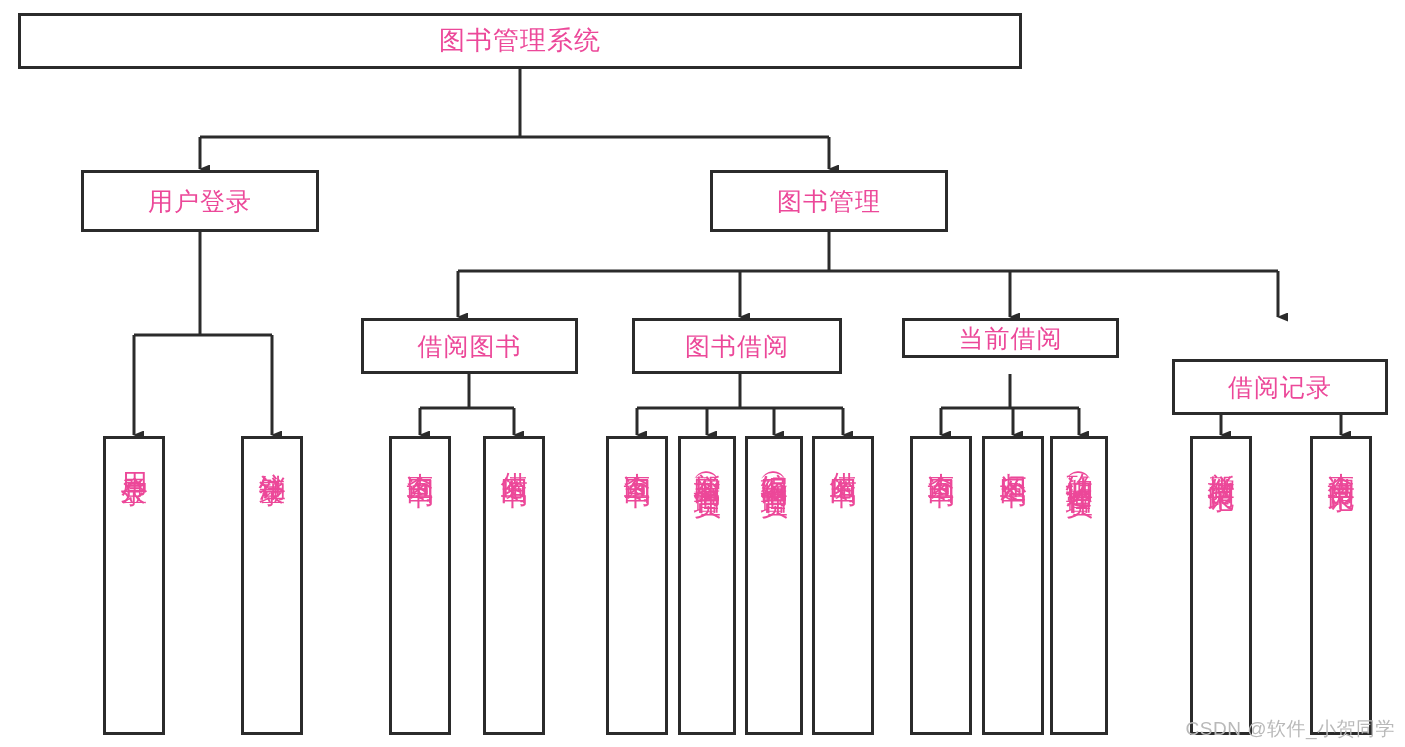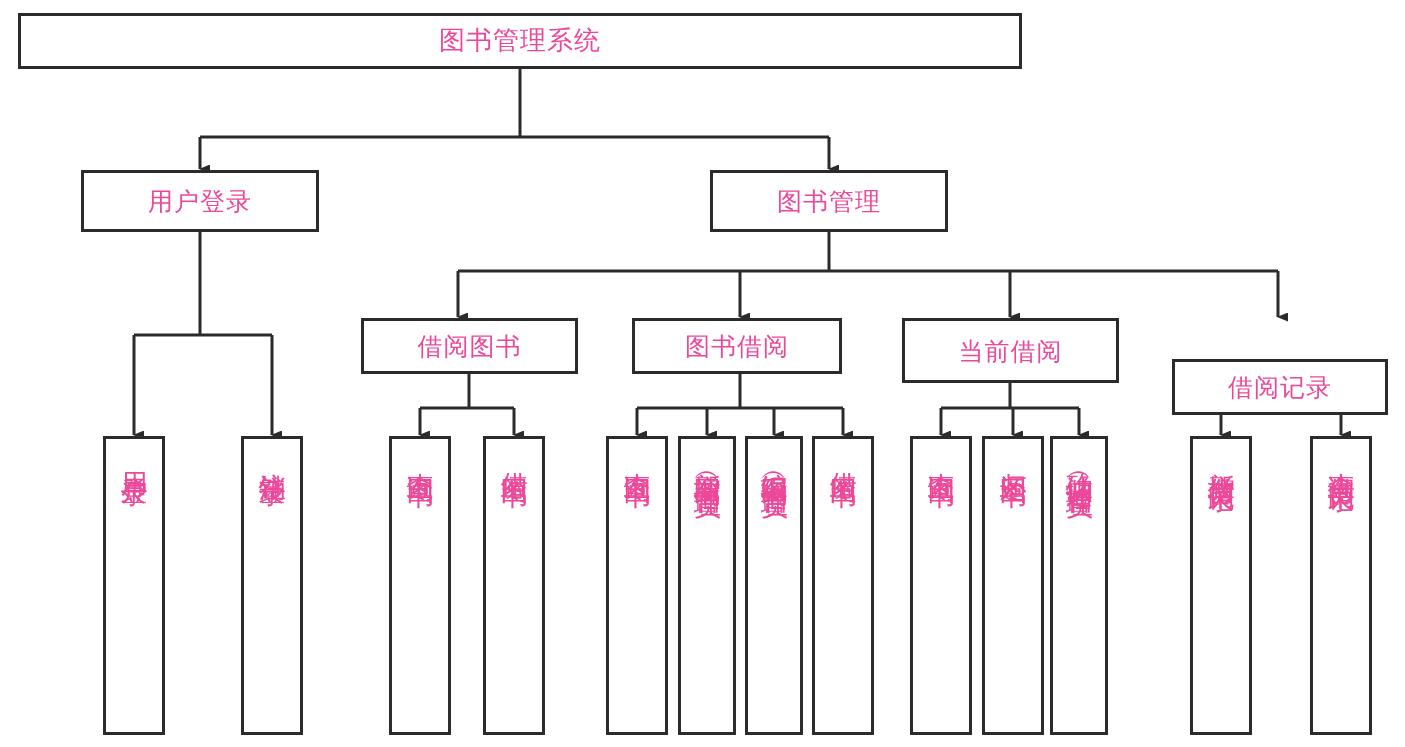--- a/index.html
+++ b/index.html
@@ -134,21 +134,21 @@
       </div>
       <div class="node horizontal" style="left: 710px; top: 170px; width: 238px; height: 62px;">
         <span class="node-label">图书管理</span>
       </div>
       <div class="node horizontal" style="left: 361px; top: 318px; width: 217px; height: 56px;">
         <span class="node-label">借阅图书</span>
       </div>
       <div class="node horizontal" style="left: 632px; top: 318px; width: 210px; height: 56px;">
         <span class="node-label">图书借阅</span>
       </div>
-      <div class="node horizontal" style="left: 902px; top: 318px; width: 217px; height: 65px;">
+      <div class="node horizontal" style="left: 902px; top: 318px; width: 217px; height: 40px;">
         <span class="node-label">当前借阅</span>
       </div>
       <div class="node horizontal" style="left: 1172px; top: 318px; width: 216px; height: 56px; margin-top: 41px;">
         <span class="node-label">借阅记录</span>
       </div>
       <div class="node leaf" style="left: 103px; top: 436px; width: 62px; height: 299px;">
         <span class="node-label">用户登录</span>
       </div>
       <div class="node leaf" style="left: 241px; top: 436px; width: 62px; height: 299px;">
         <span class="node-label">注销登录</span>
@@ -181,13 +181,14 @@
         <span class="node-label">确认归还（管理员）</span>
       </div>
       <div class="node leaf" style="left: 1190px; top: 436px; width: 62px; height: 299px;">
         <span class="node-label">新增借阅记录</span>
       </div>
       <div class="node leaf" style="left: 1310px; top: 436px; width: 62px; height: 299px;">
         <span class="node-label">查询借阅记录</span>
       </div>
     </div>
 
+  <div id="watermark">CSDN @软件_小贺同学</div>
 </div>
 
 </body></html>

